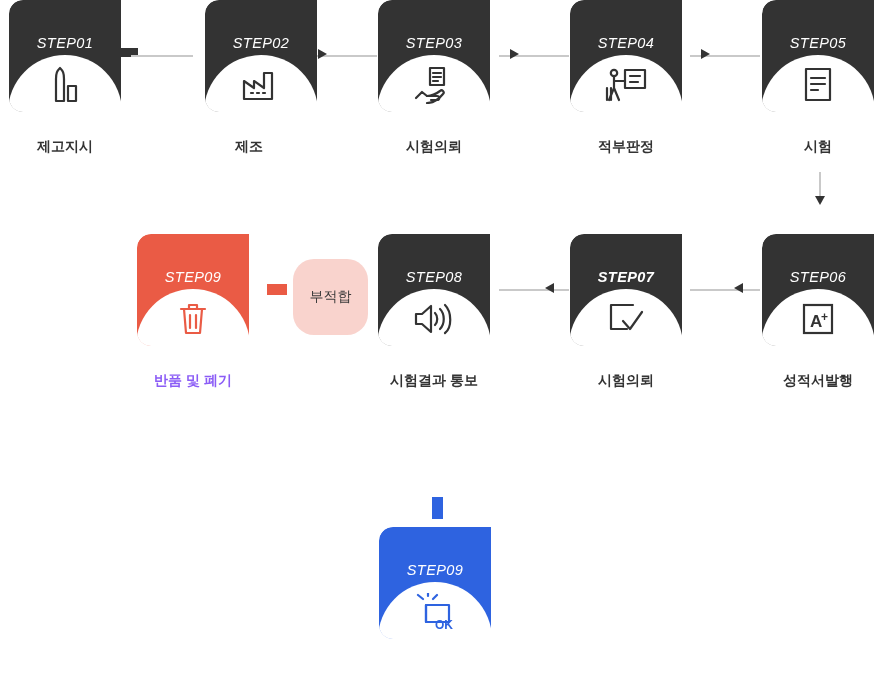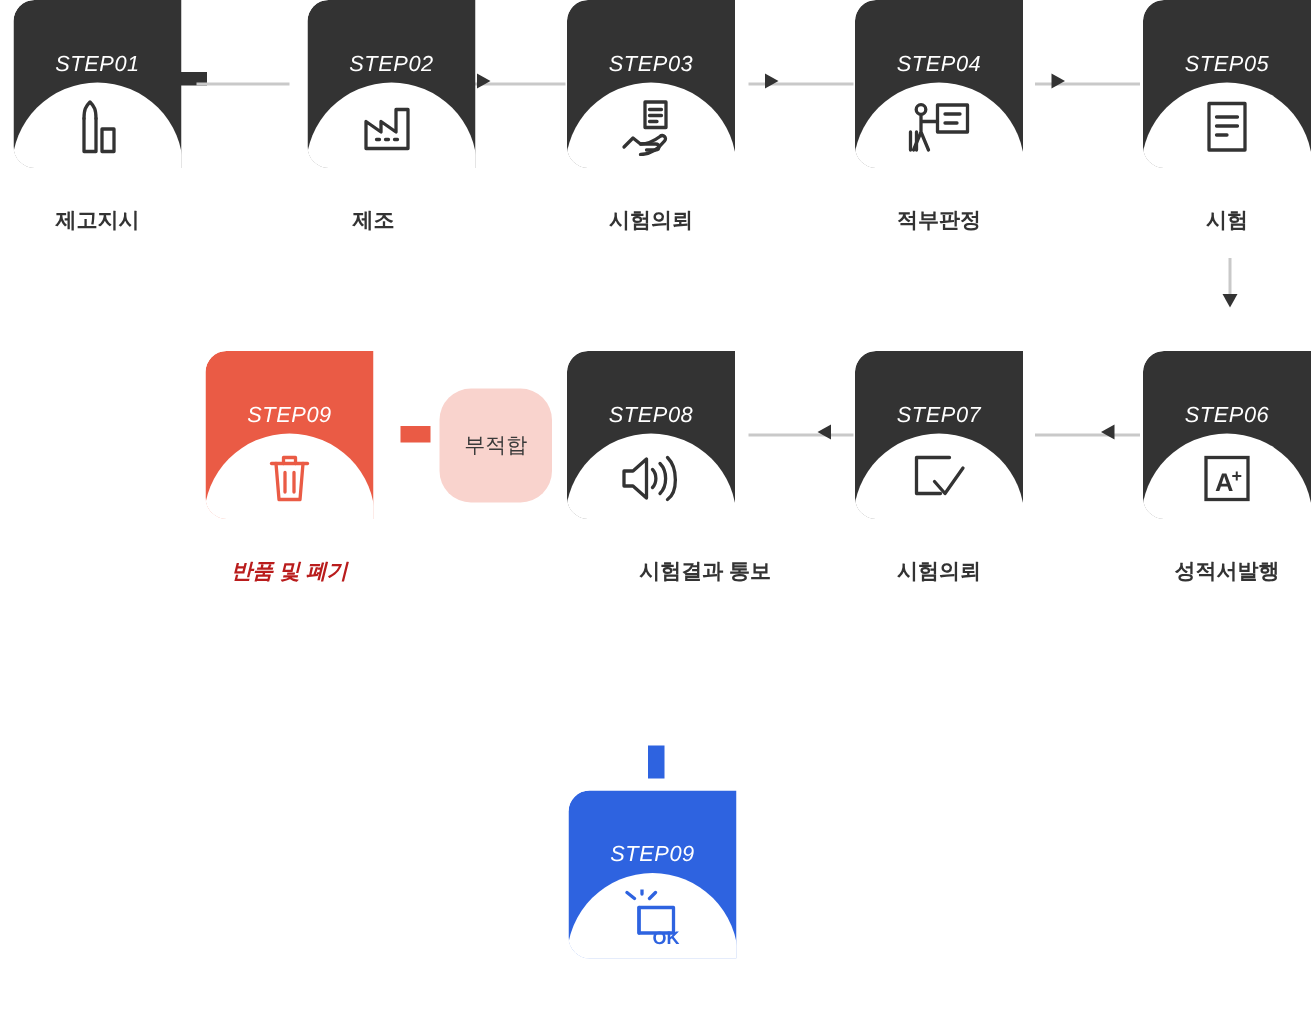--- a/index.html
+++ b/index.html
@@ -68,21 +68,21 @@
 
   .caption{
     position:absolute;
     width:160px;
     text-align:center;
     font-size:14px;
     font-weight:bold;
     color:#333333;
     white-space:nowrap;
   }
-  .caption.red{color:#b91c1c;font-style:italic;}
+  .caption.red{color:#8b5cf6;}
   .caption.blue{color:#2a4fd0;}
 
   
   .hline{position:absolute;height:2px;background:#c9c9c9;}
   .vline{position:absolute;width:2px;background:#c9c9c9;}
   .arrow{position:absolute;width:0;height:0;}
   .arrow.right{
     border-top:5px solid transparent;
     border-bottom:5px solid transparent;
     border-left:9px solid #333333;
@@ -230,21 +230,21 @@
     <div class="icon">
       <svg width="34" height="34" viewBox="0 0 34 34" fill="none" stroke-width="2.2">
         <rect x="3" y="3" width="28" height="28"></rect>
         <text x="9" y="25" font-family="Liberation Sans, sans-serif" font-size="17" font-weight="bold" fill="#333333" stroke="none">A</text>
         <text x="20" y="19" font-family="Liberation Sans, sans-serif" font-size="12" font-weight="bold" fill="#333333" stroke="none">+</text>
       </svg>
     </div>
   </div>
   <div class="caption" style="left:738px;top:372px;">성적서발행</div>
 
-  <div class="node dark" style="left:570px;top:234px;">
+  <div class="node dark" style="left:570px;top:234px;font-weight:bold;">
     <div class="discwrap">
       <div class="body"></div>
       <div class="disc"></div>
     </div>
     <div class="steplabel">STEP07</div>
     <div class="icon">
       <svg width="38" height="36" viewBox="0 0 38 36" fill="none" stroke-width="2.2" stroke-linecap="round" stroke-linejoin="round">
         <path d="M26 4 H4 v24 h16"></path>
         <path d="M16 20 l7 8 l12 -17"></path>
       </svg>
@@ -260,21 +260,21 @@
     <div class="steplabel">STEP08</div>
     <div class="icon">
       <svg width="42" height="34" viewBox="0 0 42 34" fill="none" stroke-width="2.2" stroke-linecap="round" stroke-linejoin="round">
         <path d="M3 12 h6 l9 -8 v26 l-9 -8 H3 z"></path>
         <path d="M22 11 c3 3 3 9 0 12"></path>
         <path d="M27 7 c5 5 5 15 0 20"></path>
         <path d="M32 3 c7 7 7 23 0 28"></path>
       </svg>
     </div>
   </div>
-  <div class="caption" style="left:354px;top:372px;text-align:right;">시험결과 통보</div>
+  <div class="caption" style="left:354px;top:372px;">시험결과 통보</div>
 
   <div class="node red" style="left:137px;top:234px;">
     <div class="discwrap">
       <div class="body"></div>
       <div class="disc"></div>
     </div>
     <div class="steplabel">STEP09</div>
     <div class="icon">
       <svg width="30" height="34" viewBox="0 0 30 34" fill="none" stroke-width="2.2" stroke-linecap="round" stroke-linejoin="round">
         <path d="M3 7 h24"></path>

